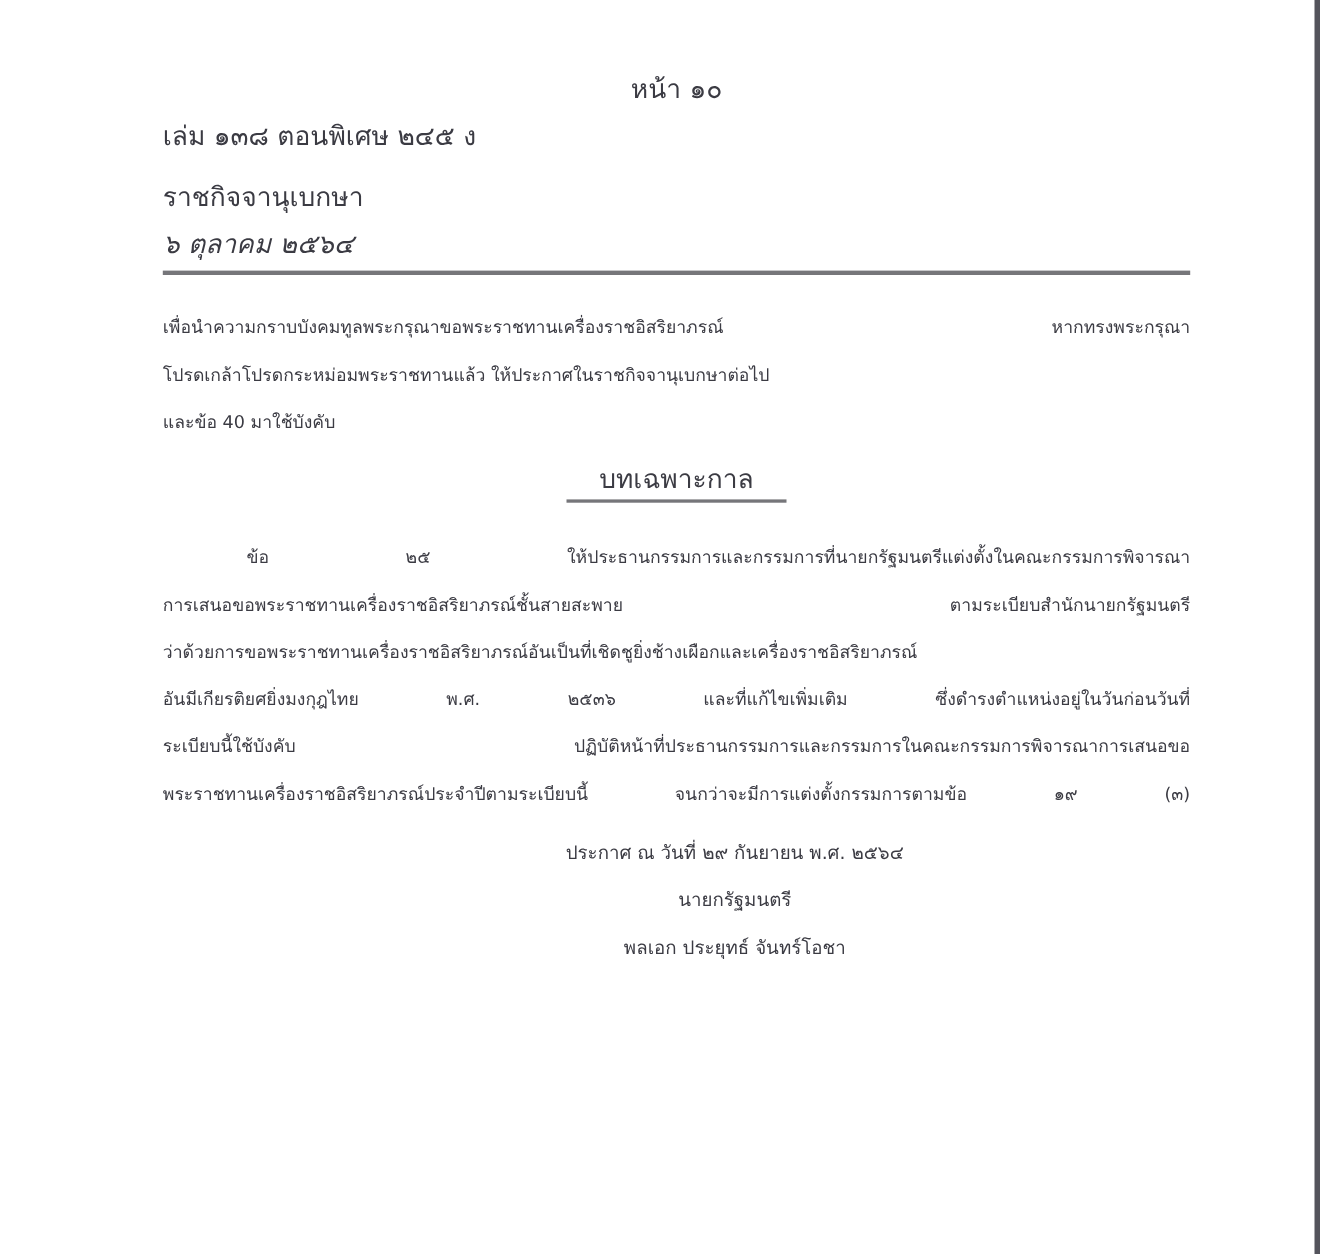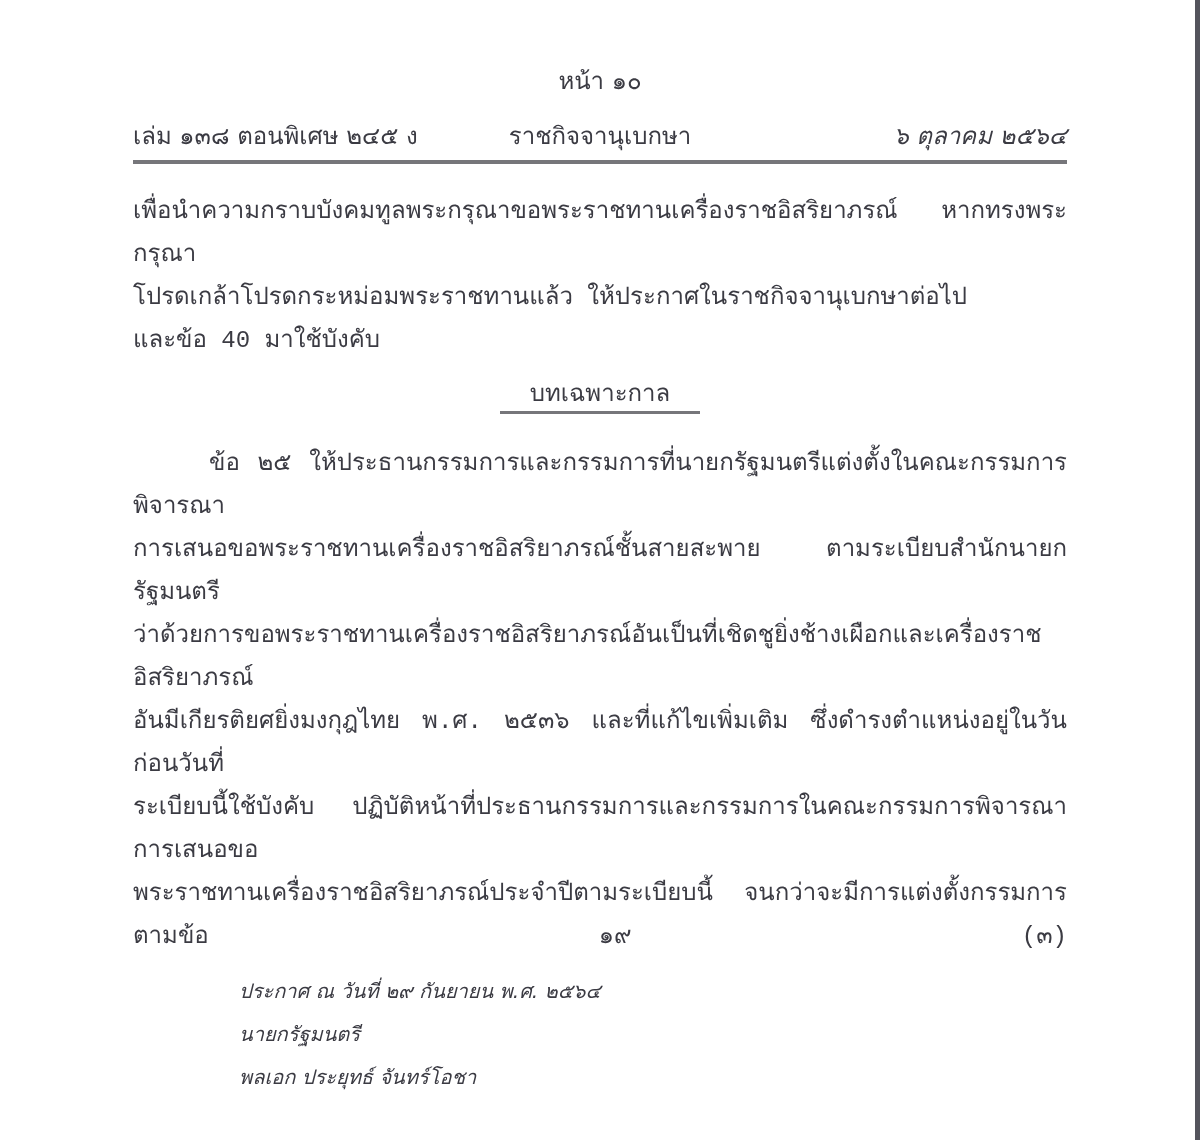--- a/index.html
+++ b/index.html
@@ -15,49 +15,49 @@
   .edge-strip {
     position: absolute;
     top: 0;
     right: 0;
     width: 5px;
     height: 1140px;
     background: #54545c;
   }
   .content {
     position: absolute;
-    left: 133px;
+    left: 148px;
     top: 0;
     width: 934px;
   }
   .hdr-page {
     margin-top: 60px;
     text-align: center;
     font-size: 24px;
     line-height: 43px;
   }
   .hdr-meta {
     display: flex;
     align-items: baseline;
     font-size: 24px;
     line-height: 43px;
+    flex-direction: column;
   }
   .hdr-meta .mcol-left  { flex: 1; text-align: left; }
   .hdr-meta .mcol-center{ flex: 0 0 auto; text-align: center; margin-top: 12px; }
   .hdr-meta .mcol-right { flex: 1; text-align: right; font-style: italic; }
   .hdr-rule {
     height: 4px;
     background: #76767a;
     margin-top: 2px;
   }
   .line {
-    font-size: 24px;
+    font-size: 16px;
     line-height: 43px;
     text-align: left;
-    font-family: Liberation Mono, monospace;
   }
   .just {
     text-align: justify;
     text-align-last: justify;
   }
   .indent { text-indent: 76px; }
   .para-first { margin-top: 26px; }
   .section-heading {
     margin-top: 10px;
     text-align: center;
@@ -67,23 +67,23 @@
   .section-rule {
     width: 200px;
     height: 3px;
     background: #76767a;
     margin: -4px auto 0 auto;
   }
   .p3-block { margin-top: 28px; }
   .signature {
     margin-top: 12px;
     padding-left: 106px;
-    font-size: 20px;
+    text-align: center;
+    font-size: 17px;
     line-height: 43px;
-    font-style: italic;
   }
 </style>
 </head>
 <body>
 
 <div class="edge-strip"></div>
 
 <div class="content">
 
   <div class="hdr-page">หน้า ๑๐</div>

